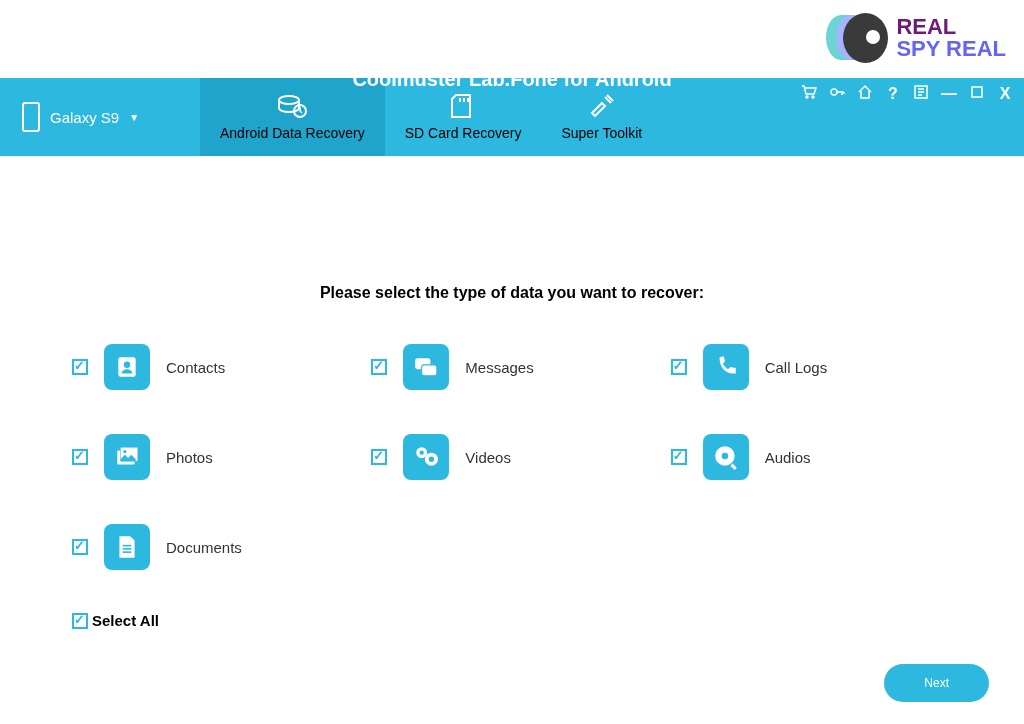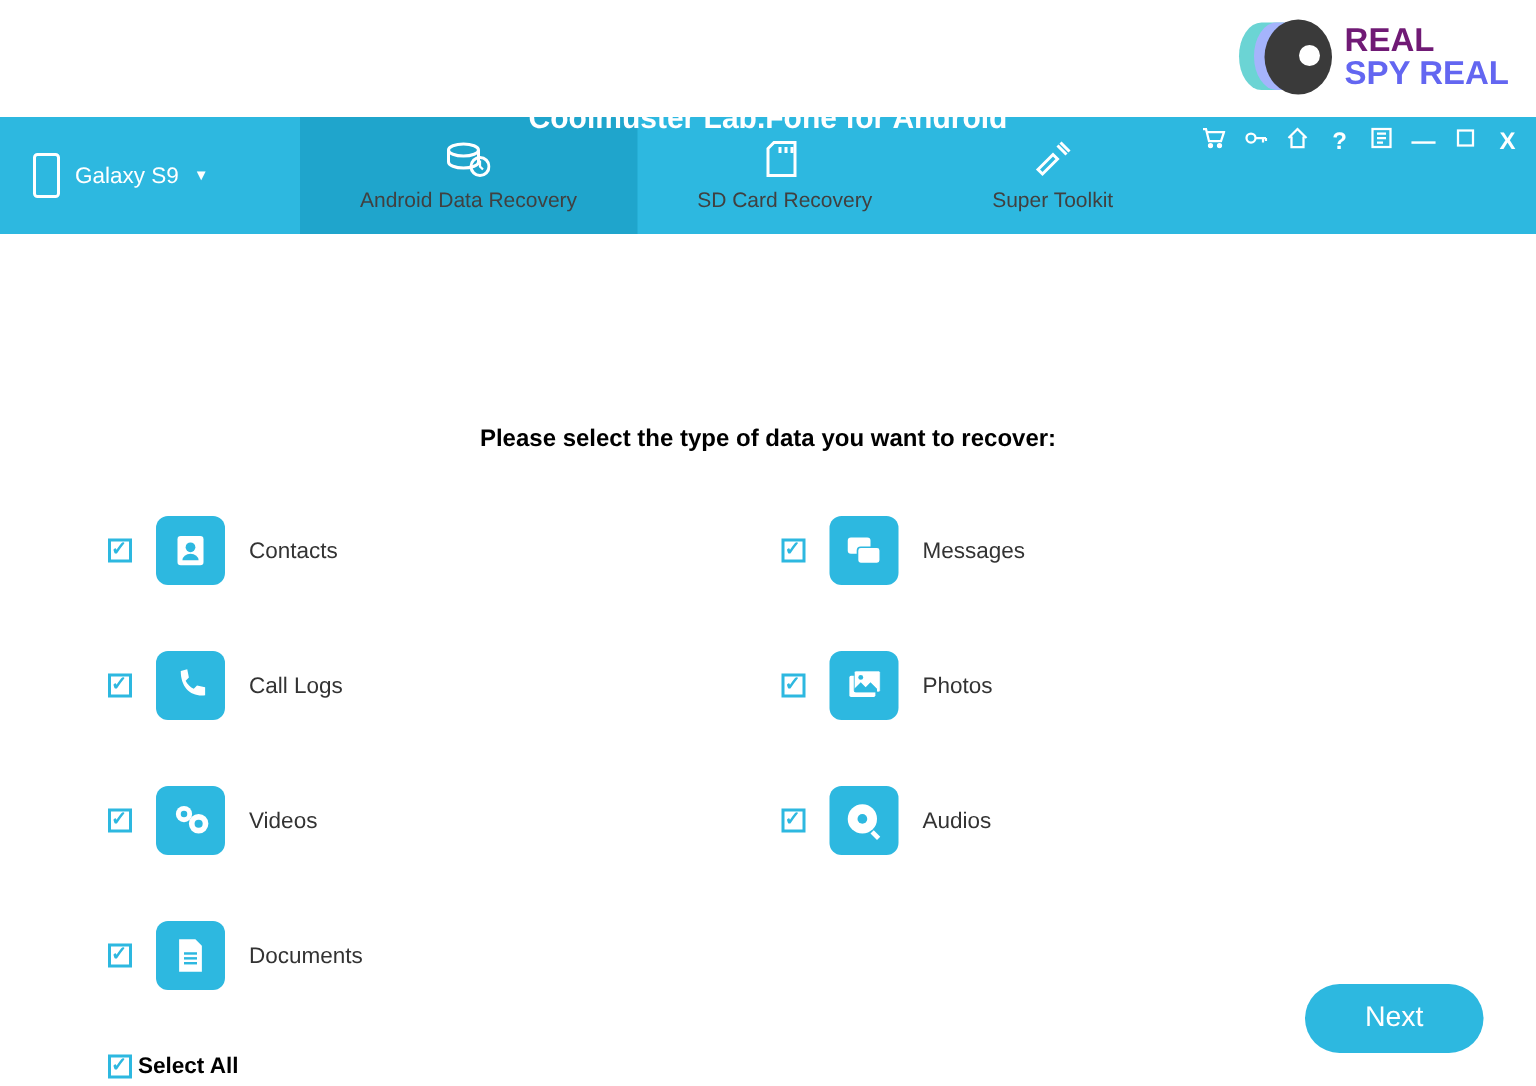--- a/index.html
+++ b/index.html
@@ -113,22 +113,22 @@
     color: #fff;
   }
   
   .tabs { display: flex; align-items: stretch; }
   .tab {
     display: flex;
     flex-direction: column;
     align-items: center;
     justify-content: center;
     gap: 6px;
-    padding: 8px 40px;
-    color: #404040;
+    padding: 8px 20px;
+    color: #000000;
     font-size: 14px;
     cursor: pointer;
   }
   .tab.active { background: #1fa5cc; }
   .tab-icon { width: 30px; height: 26px; display:flex; align-items:center; justify-content:center; }
   .tab-icon svg { width: 30px; height: 26px; }
   
   .window-controls {
     position: absolute;
     right: 10px;
@@ -152,21 +152,21 @@
     text-align: center;
   }
   .prompt {
     font-size: 16px;
     font-weight: 700;
     color: #000;
     margin-bottom: 42px;
   }
   .grid {
     display: grid;
-    grid-template-columns: repeat(2, 1fr);
+    grid-template-columns: repeat(3, 1fr);
     row-gap: 44px;
     column-gap: 18px;
     margin-bottom: 42px;
   }
   .item {
     display: flex;
     align-items: center;
     gap: 16px;
   }
   .checkbox {
@@ -208,21 +208,21 @@
   
   .next-btn {
     position: absolute;
     right: 35px;
     bottom: 22px;
     background: #2db8e0;
     color: #fff;
     border: none;
     border-radius: 24px;
     padding: 12px 40px;
-    font-size: 19px;
+    font-size: 12px;
     font-weight: 500;
     cursor: pointer;
   }
 </style>
 </head>
 <body>
 
 <div class="watermark">
   <div class="watermark-logo">
     <div class="logo-shape1"></div>

